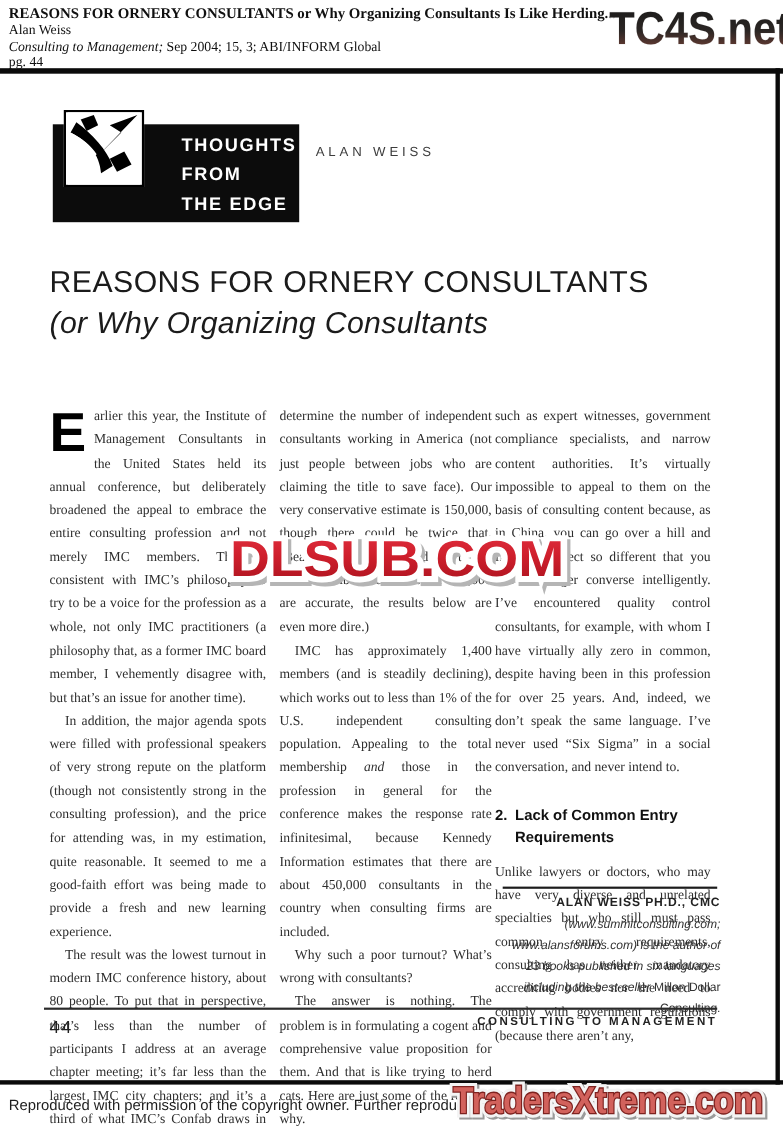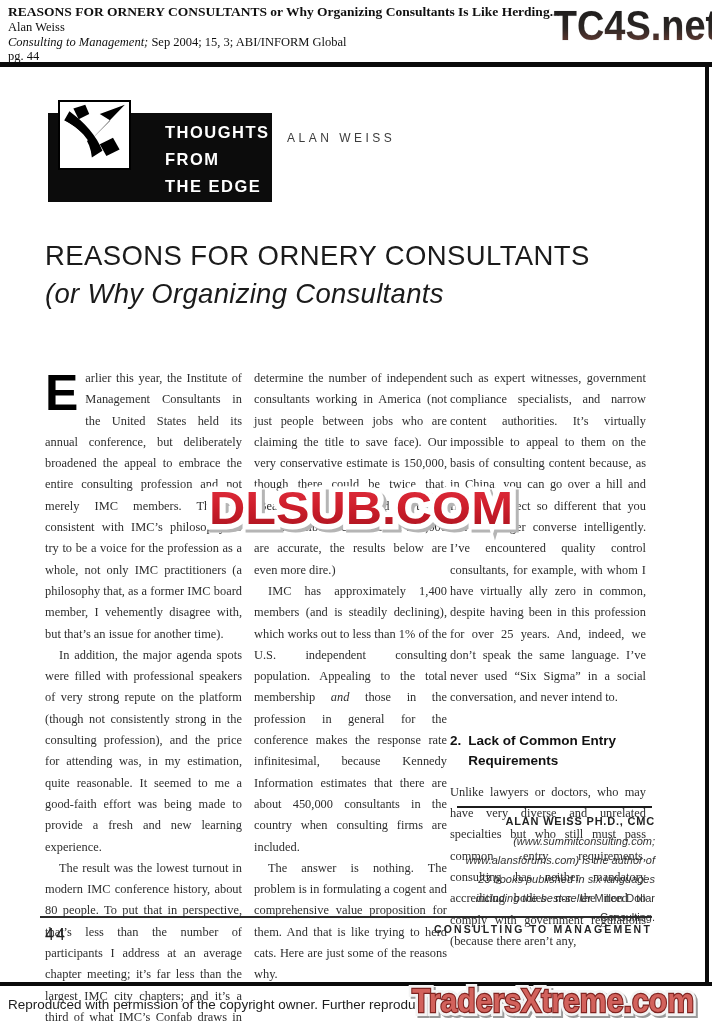--- a/index.html
+++ b/index.html
@@ -127,20 +127,21 @@
 <div class="col" id="col1">
   <p class="first"><span class="dropcap">E</span><span>arlier this year, the Institute of Management Consultants in the United States held its annual conference, but deliberately broadened the appeal to embrace the entire consulting profession and not merely IMC members. This is consistent with IMC’s philosophy to try to be a voice for the profession as a whole, not only IMC practitioners (a philosophy that, as a former IMC board member, I vehemently disagree with, but that’s an issue for another time).</span></p>
   <p>In addition, the major agenda spots were filled with professional speakers of very strong repute on the platform (though not consistently strong in the consulting profession), and the price for attending was, in my estimation, quite reasonable. It seemed to me a good-faith effort was being made to provide a fresh and new learning experience.</p>
   <p>The result was the lowest turnout in modern IMC conference history, about 80 people. To put that in perspective, that’s less than the number of participants I address at an average chapter meeting; it’s far less than the largest IMC city chapters; and it’s a third of what IMC’s Confab draws in Reno each year, which is a much more regionalized event.</p>
 
 </div>
 
 <div class="col" id="col2">
   <p class="first">determine the number of independent consultants working in America (not just people between jobs who are claiming the title to save face). Our very conservative estimate is 150,000, though there could be twice that. (Bear in mind as you read this that if our more liberal estimates of 250,000 are accurate, the results below are even more dire.)</p>
   <p><span>IMC has approximately 1,400 members (and is steadily declining), which works out to less than 1% of the U.S. independent consulting population. Appealing to the total membership </span><span class="ital">and</span><span> those in the profession in general for the conference makes the response rate infinitesimal, because Kennedy Information estimates that there are about 450,000 consultants in the country when consulting firms are included.</span></p>
+  <p>Why such a poor turnout? What’s wrong with consultants?</p>
   <p>The answer is nothing. The problem is in formulating a cogent and comprehensive value proposition for them. And that is like trying to herd cats. Here are just some of the reasons why.</p>
 
 </div>
 
 <div class="col" id="col3">
   <p class="first">such as expert witnesses, government compliance specialists, and narrow content authorities. It’s virtually impossible to appeal to them on the basis of consulting content because, as in China, you can go over a hill and find the dialect so different that you can no longer converse intelligently. I’ve encountered quality control consultants, for example, with whom I have virtually ally zero in common, despite having been in this profession for over 25 years. And, indeed, we don’t speak the same language. I’ve never used “Six Sigma” in a social conversation, and never intend to.</p>
   <div class="col-heading">
     <span>2.</span>
     <span>Lack of Common Entry Requirements</span>
   </div>

